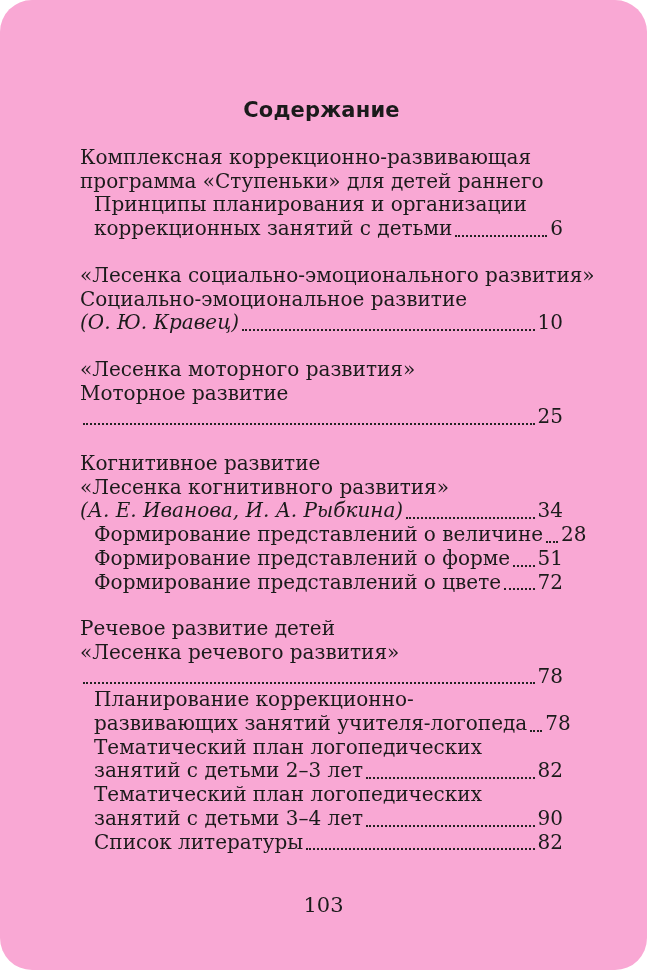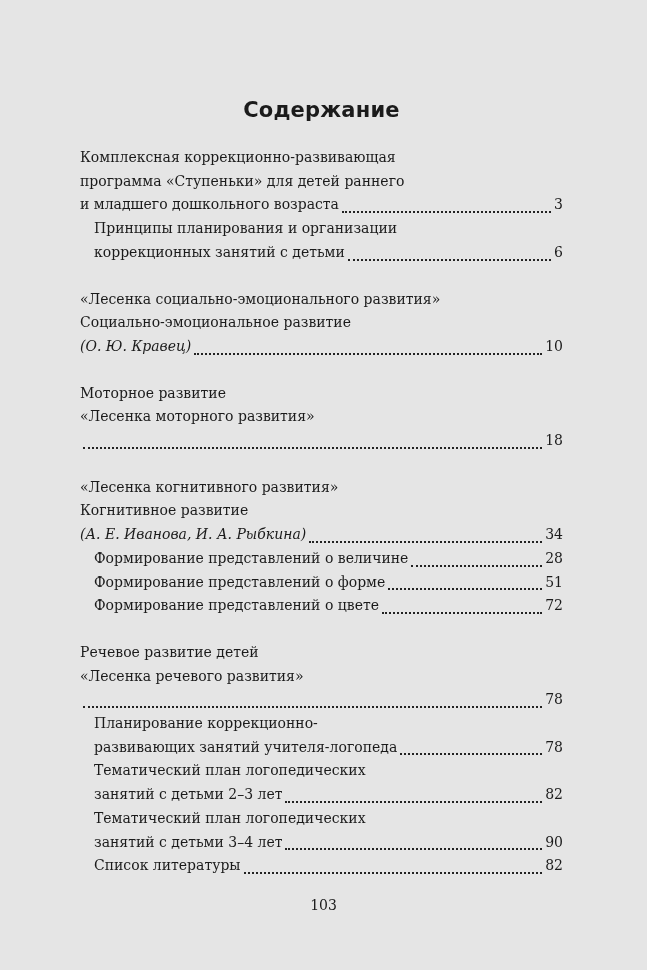--- a/index.html
+++ b/index.html
@@ -4,40 +4,41 @@
 <style>
   html, body {
     margin: 0;
     padding: 0;
     background: #ffffff;
   }
   .page {
     position: relative;
     width: 647px;
     height: 970px;
-    background: #e5e5e5;
+    background: #f9a8d4;
     color: #1b1b1b;
     font-family: "DejaVu Serif", "Liberation Serif", serif;
     overflow: hidden;
     box-sizing: border-box;
+    border-radius: 32px;
   }
   .content {
     padding: 97px 84px 0 80px;
   }
   .page-title {
     font-family: "DejaVu Sans", "Liberation Sans", sans-serif;
     font-weight: bold;
     font-size: 21px;
     line-height: 26px;
     text-align: center;
     margin: 0 0 23px 0;
     letter-spacing: 0.2px;
   }
   .toc {
-    font-size: 14px;
+    font-size: 20px;
   }
   .toc-section {
     margin: 0 0 23px 0;
   }
   .toc-line {
     display: flex;
     align-items: baseline;
     line-height: 23.7px;
     white-space: nowrap;
   }
@@ -60,42 +61,37 @@
   }
   .toc-page {
     flex: 0 0 auto;
   }
   .footer-pagenum {
     position: absolute;
     left: 0;
     right: 0;
     top: 893px;
     text-align: center;
-    font-size: 14px;
+    font-size: 21px;
     line-height: 24px;
   }
 </style>
 </head>
 <body>
 
 <div class="page">
   <div class="content">
     <h1 class="page-title">Содержание</h1>
     <div class="toc" id="toc">
         <div class="toc-section">
           <div class="toc-line">
             <span class="toc-text">Комплексная коррекционно-развивающая</span>
           </div>
           <div class="toc-line">
             <span class="toc-text">программа «Ступеньки» для детей раннего</span>
-          </div>
-          <div class="toc-line">
-            <span class="toc-text">и младшего дошкольного возраста</span>
-            <span class="leader"></span>
-            <span class="toc-page">3</span>
           </div>
           <div class="toc-line indent">
             <span class="toc-text">Принципы планирования и организации</span>
           </div>
           <div class="toc-line indent">
             <span class="toc-text">коррекционных занятий с детьми</span>
             <span class="leader"></span>
             <span class="toc-page">6</span>
           </div>
         </div>
@@ -107,36 +103,36 @@
             <span class="toc-text">Социально-эмоциональное развитие</span>
           </div>
           <div class="toc-line italic">
             <span class="toc-text">(О. Ю. Кравец)</span>
             <span class="leader"></span>
             <span class="toc-page">10</span>
           </div>
         </div>
         <div class="toc-section">
           <div class="toc-line">
-            <span class="toc-text">Моторное развитие</span>
+            <span class="toc-text">«Лесенка моторного развития»</span>
           </div>
           <div class="toc-line">
-            <span class="toc-text">«Лесенка моторного развития»</span>
+            <span class="toc-text">Моторное развитие</span>
           </div>
           <div class="toc-line italic">
             <span class="leader"></span>
-            <span class="toc-page">18</span>
+            <span class="toc-page">25</span>
           </div>
         </div>
         <div class="toc-section">
           <div class="toc-line">
-            <span class="toc-text">«Лесенка когнитивного развития»</span>
+            <span class="toc-text">Когнитивное развитие</span>
           </div>
           <div class="toc-line">
-            <span class="toc-text">Когнитивное развитие</span>
+            <span class="toc-text">«Лесенка когнитивного развития»</span>
           </div>
           <div class="toc-line italic">
             <span class="toc-text">(А. Е. Иванова, И. А. Рыбкина)</span>
             <span class="leader"></span>
             <span class="toc-page">34</span>
           </div>
           <div class="toc-line indent">
             <span class="toc-text">Формирование представлений о величине</span>
             <span class="leader"></span>
             <span class="toc-page">28</span>

